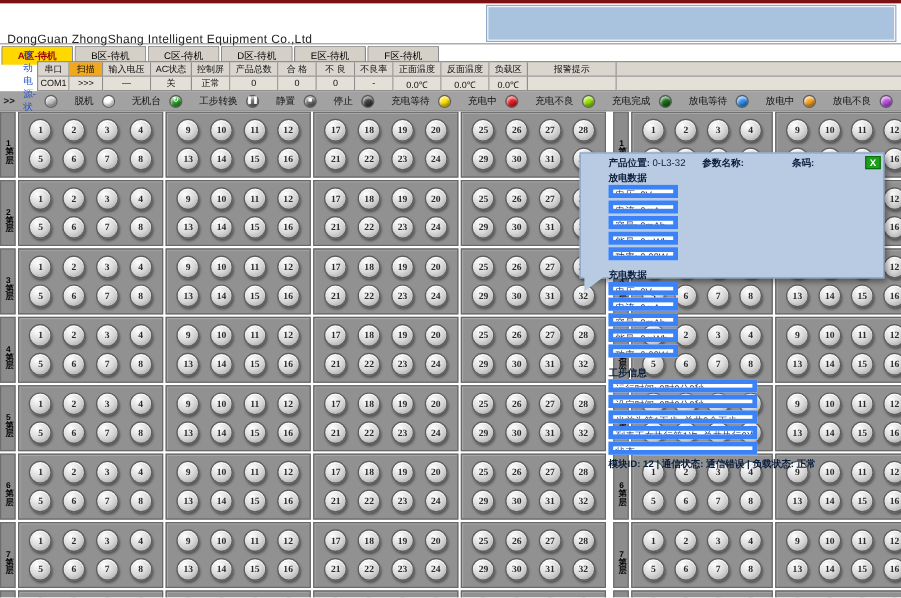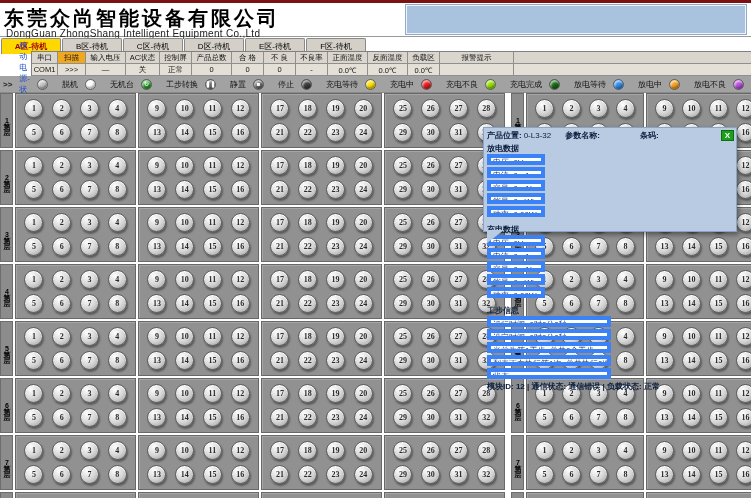--- a/index.html
+++ b/index.html
@@ -54,41 +54,40 @@
            display:grid; grid-template-columns:repeat(4,1fr); grid-template-rows:1fr 1fr;
            align-items:center; justify-items:center; padding:2px 4px; }
   .cell { width:19px; height:19px; border-radius:50%;
           background: radial-gradient(circle at 35% 28%, #fefefe, #d6d6d6 52%, #9b9b9b 100%);
           border:1px solid #5c5c5c; box-shadow: 1px 2px 2px rgba(0,0,0,.4), inset 0 1px 1px #fff;
           display:flex; align-items:center; justify-content:center;
           font-size:8px; font-weight:bold; color:#2a2a2a; font-family:"Liberation Serif",serif; }
 
   
   .popup { position:absolute; left:483px; top:127px; width:254px; height:105px; background:#b9cbe3;
-           border:1px solid #8aa3c4; box-shadow:2px 3px 5px rgba(0,0,0,.4); font-size:8px; z-index:20; color:#0a1e3c; }
+           border:1px solid #8aa3c4; box-shadow:2px 3px 5px rgba(0,0,0,.4); font-size:8px; z-index:20; color:#0a1e3c;padding-left:20px; }
   .popup-tail { position:absolute; left:3px; bottom:-12px; width:0; height:0;
                 border-top:13px solid #b9cbe3; border-right:17px solid transparent; }
   .popup-head { display:flex; align-items:center; height:13px; padding:2px 2px 0 3px; font-weight:bold; }
   .ph-pos-label { margin-right:2px; } .ph-pos-value { margin-right:14px; font-weight:normal; }
   .ph-param { margin-right:40px; } .ph-bar { }
   .popup-close { margin-left:auto; width:13px; height:11px; background:#1ca01c; border:1px solid #0c6e0c;
                  color:#fff; font-size:8px; font-weight:bold; display:flex; align-items:center; justify-content:center; cursor:default; }
   .popup-cols { display:flex; gap:5px; padding:2px 3px 0 3px;flex-direction:column; }
   .pcol-title { font-weight:bold; height:11px; }
   .pline { background:#fff; border:4px solid #3b82f6; height:11px; line-height:9px; padding:0 2px; margin-bottom:2px;
            white-space:nowrap; overflow:hidden; color:#15305c; }
   .popup-status { padding:0 3px; font-weight:bold; white-space:nowrap; }
 </style>
 </head>
 <body>
 
 <div class="top-strip"></div>
 
 <div class="titlebar">
-  <div class="app-title">东莞众尚智能设备有限公司</div>
   <div class="app-subtitle">DongGuan ZhongShang Intelligent Equipment Co.,Ltd</div>
   <div class="blue-panel"></div>
 </div>
 
 <div class="tab-bar">
     <div class="tab selected">A区-待机</div>
     <div class="tab">B区-待机</div>
     <div class="tab">C区-待机</div>
     <div class="tab">D区-待机</div>
     <div class="tab">E区-待机</div>

